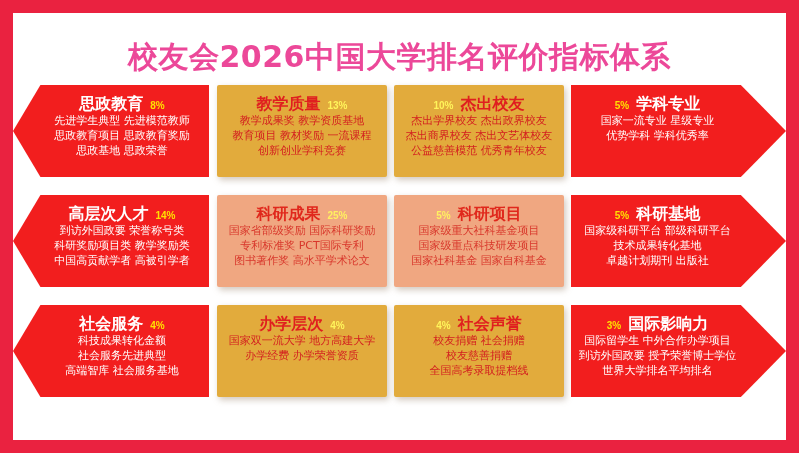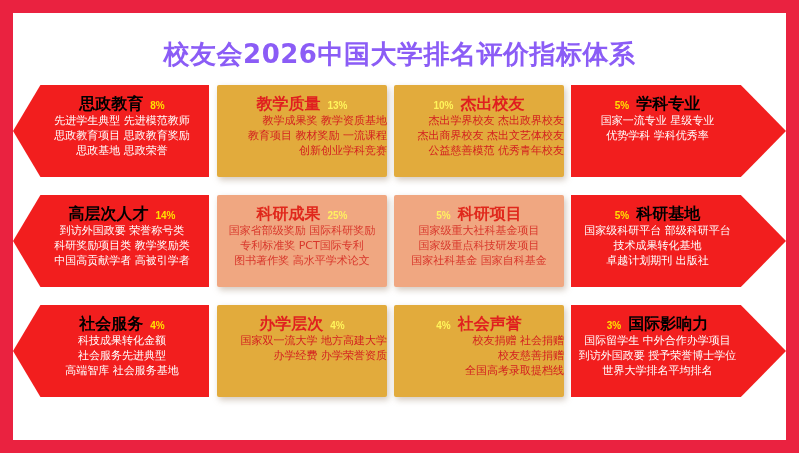--- a/index.html
+++ b/index.html
@@ -16,23 +16,23 @@
   }
   #inner{
     position:absolute;left:13px;top:13px;
     width:773px;height:427px;
     background:#ffffff;
     box-sizing:border-box;
   }
   #title{
     position:absolute;left:0;top:24px;width:773px;
     text-align:center;
-    font-size:26px;
+    font-size:30px;
     font-weight:bold;
-    color:#8b5cf6;
+    color:#ec4899;
     letter-spacing:0.5px;
     white-space:nowrap;
     font-family:"DejaVu Sans","Liberation Sans",sans-serif;
   }
   #grid{
     position:absolute;left:0;top:72px;width:773px;height:330px;
   }
   .row{
     position:relative;
     height:104px;
@@ -92,26 +92,26 @@
     padding-top:4px;
     text-align:center;
   }
   .line{
     font-size:11px;
     line-height:15px;
     white-space:nowrap;
     font-family:"DejaVu Sans","Liberation Sans",sans-serif;
   }
   
-  .t-white .title-txt{color:#000000;}
+  .t-white .title-txt{color:#ffffff;}
   .t-white .line{color:#ffffff;}
   .t-white .pct{color:#ffe000;}
 
   .t-red .title-txt{color:#e01f1f;}
-  .t-red .line{color:#d32020;text-align:right;}
+  .t-red .line{color:#d32020;}
   .t-red .pct{color:#fff45a;}
 
   .t-redsalmon .title-txt{color:#e0281c;}
   .t-redsalmon .line{color:#d8372b;}
   .t-redsalmon .pct{color:#fff060;}
 
   
   .shape-left .head, .shape-left .lines{ padding-left:22px; }
   .shape-right .head, .shape-right .lines{ padding-right:42px; }
 </style>

